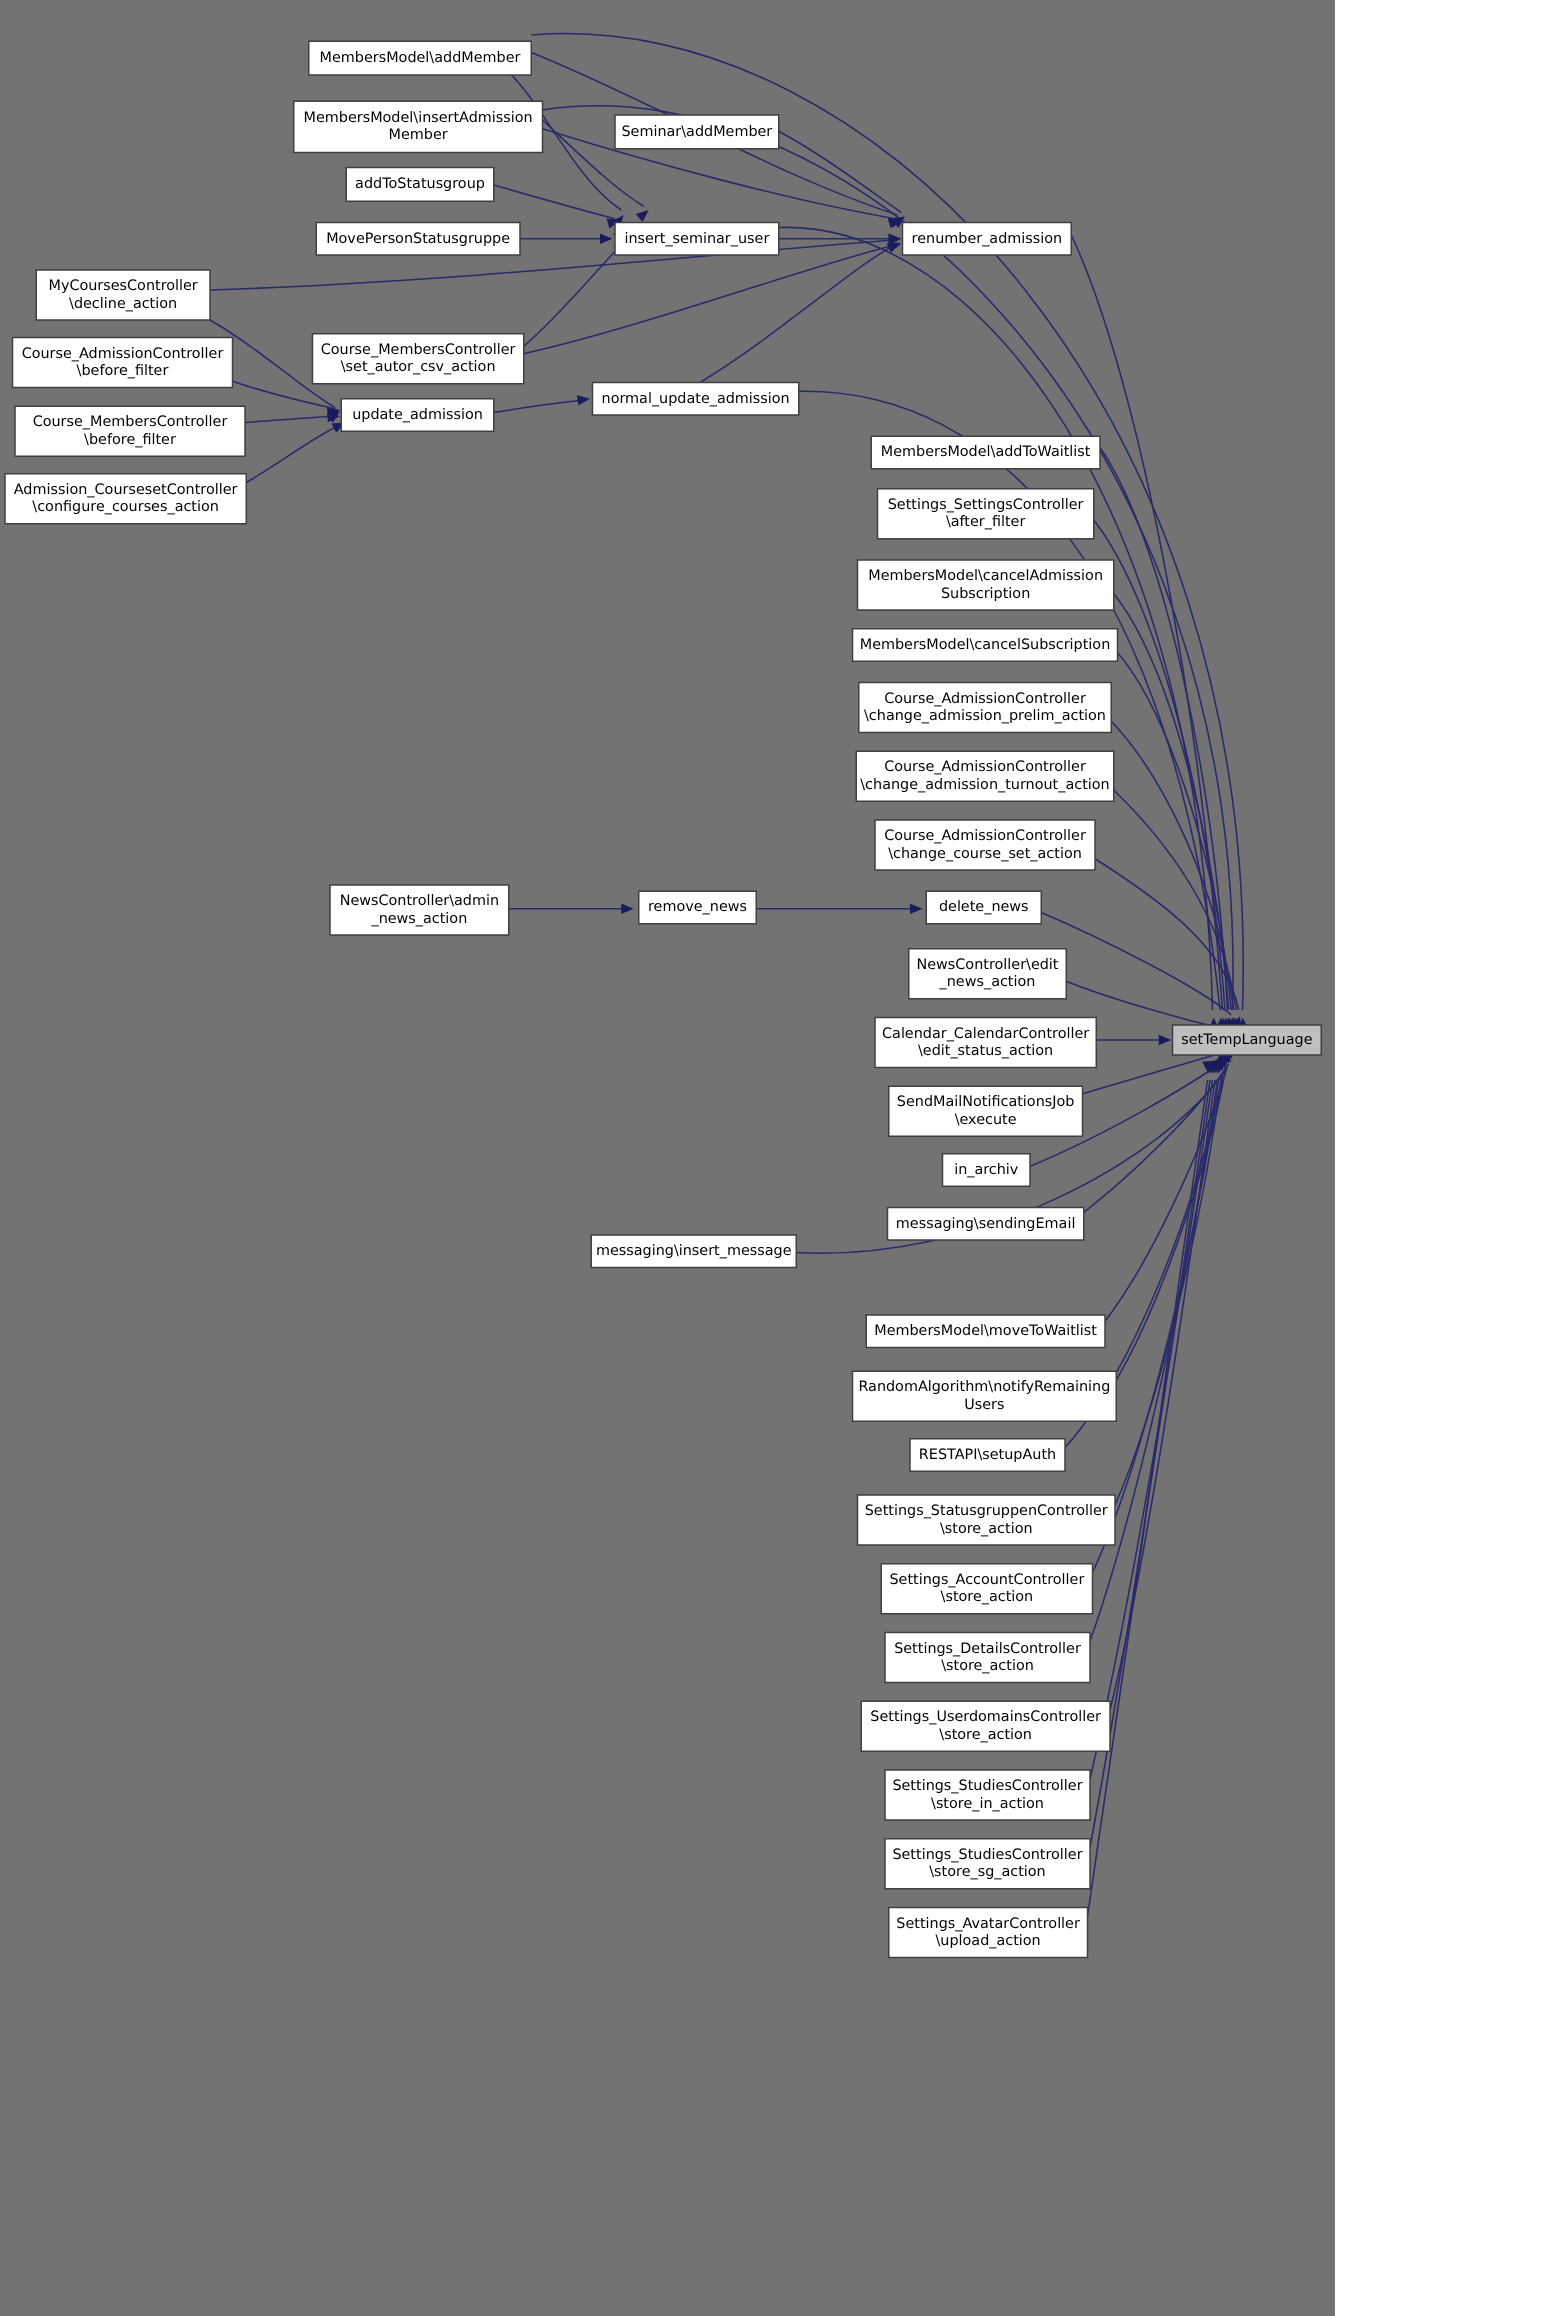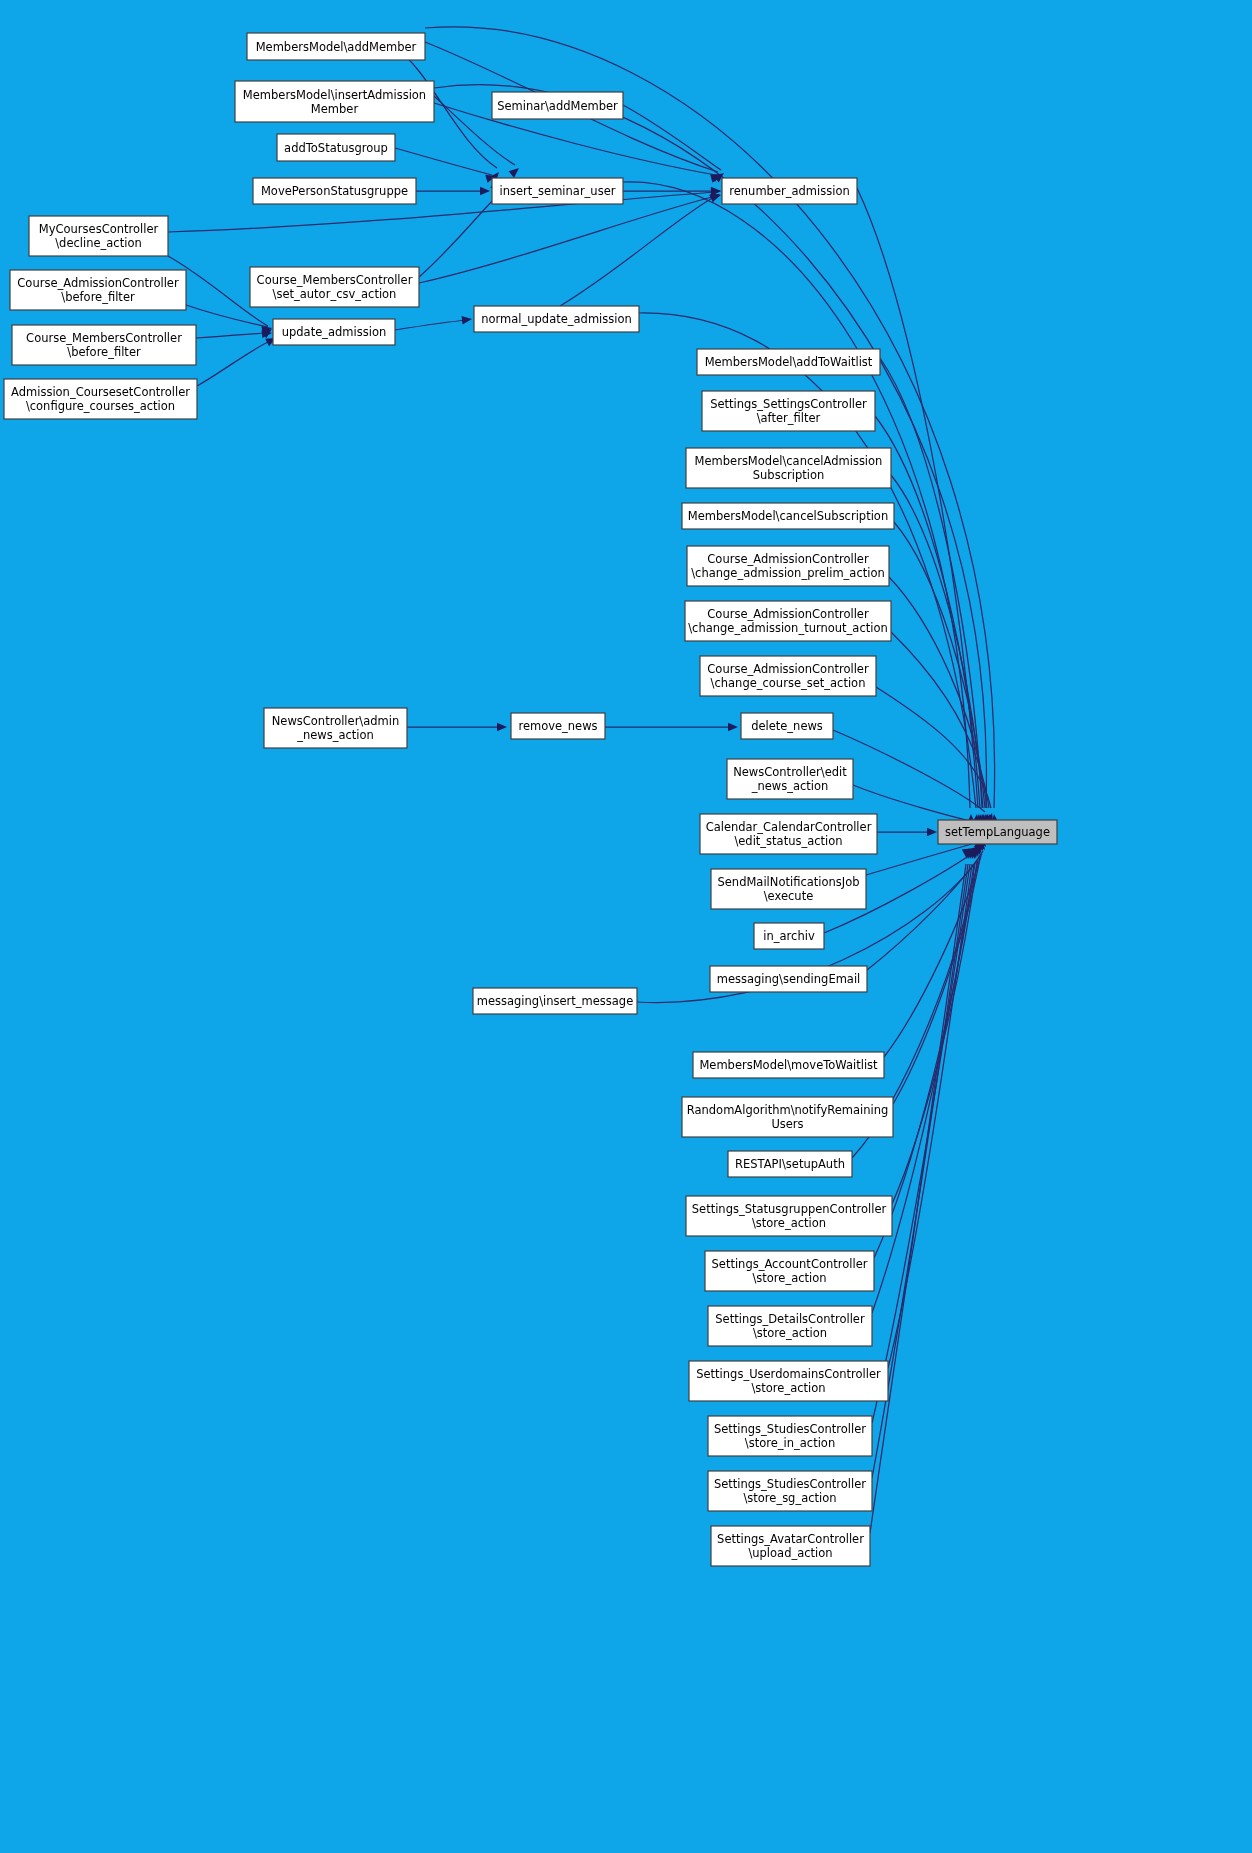--- a/index.html
+++ b/index.html
@@ -5,23 +5,23 @@
   html, body {
     margin: 0;
     padding: 0;
     background: #ffffff;
   }
   body {
     font-family: "DejaVu Sans", "Liberation Sans", sans-serif;
   }
   #canvas {
     position: relative;
-    width: 1252px;
+    width: 1068px;
     height: 1853px;
-    background: #0ea5e9;
+    background: #737373;
     overflow: hidden;
   }
   svg#graph {
     position: absolute;
     left: 0;
     top: 0;
     width: 1252px;
     height: 1853px;
   }
   .node rect {

